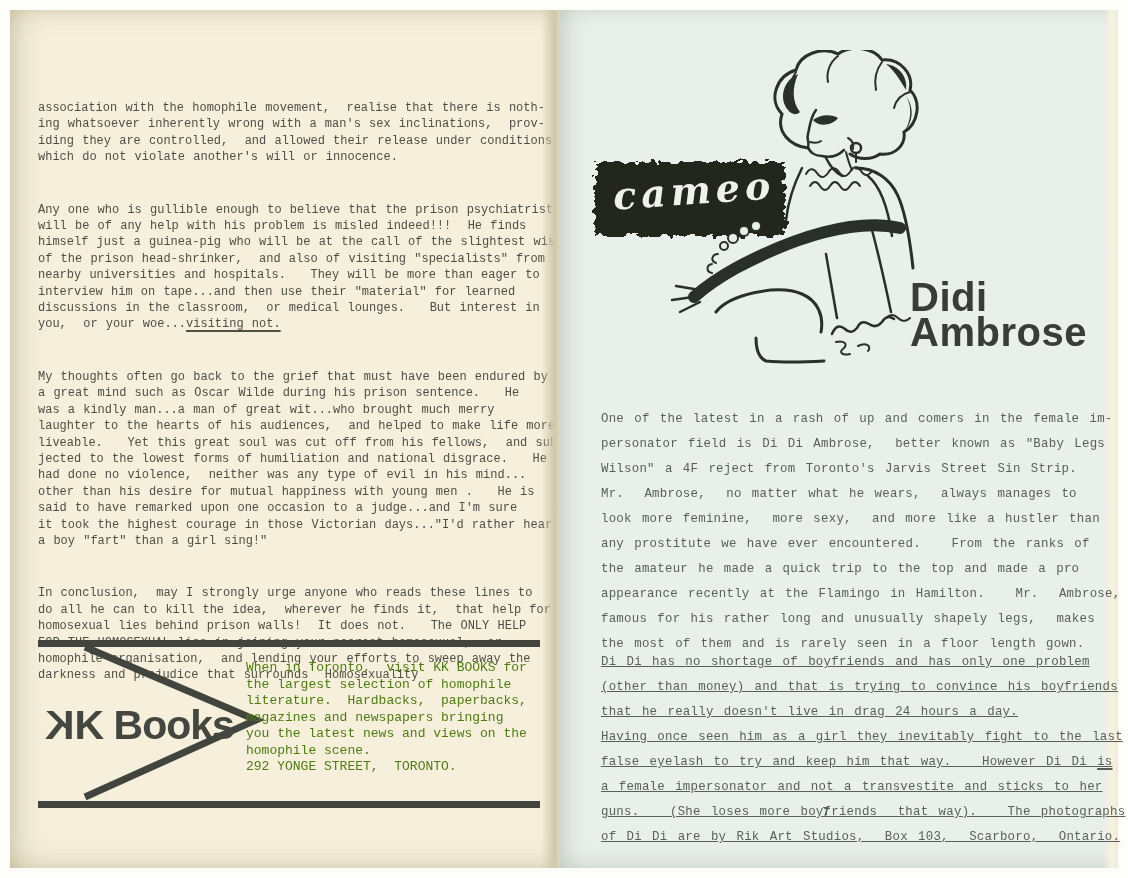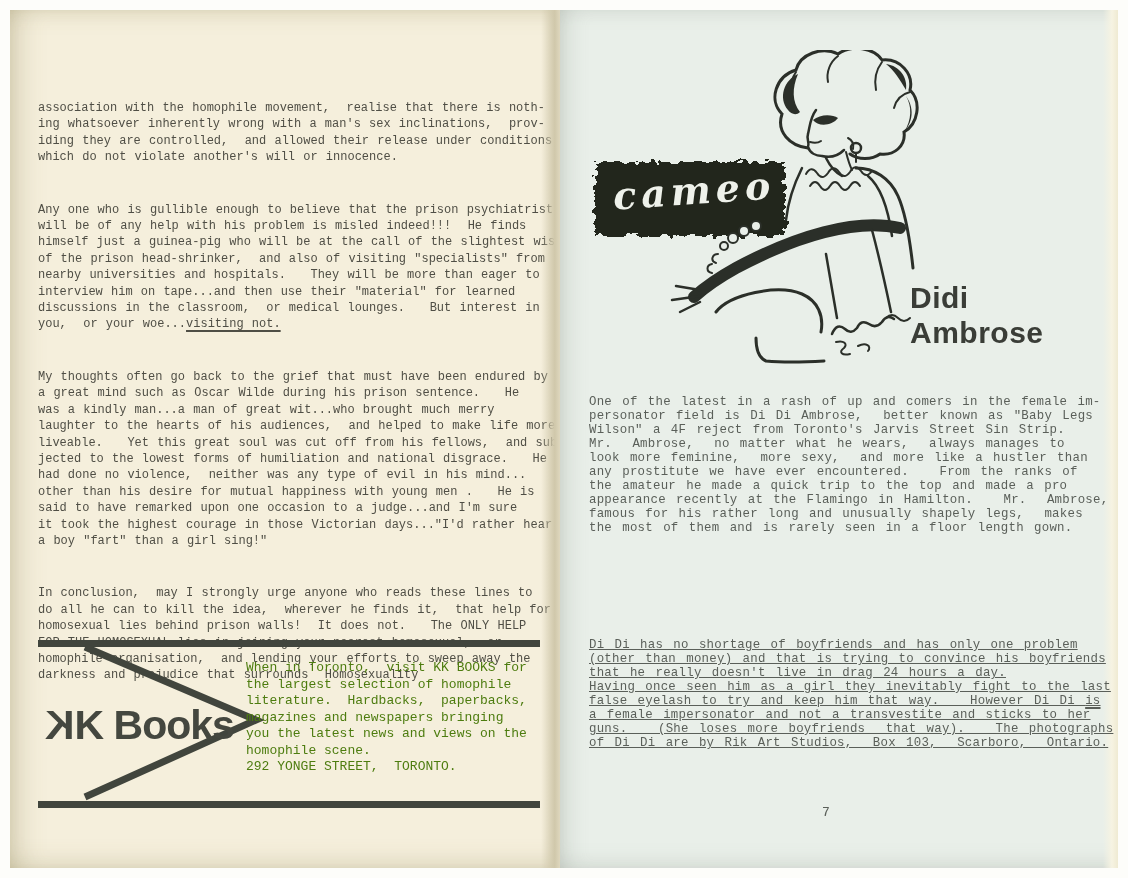--- a/index.html
+++ b/index.html
@@ -50,25 +50,25 @@
   .banner{position:absolute;left:25px;top:140px;width:210px;height:98px;}
   .banner .cameo-word{position:absolute;left:24px;top:18px;width:170px;text-align:center;
     font-family:"DejaVu Serif",serif;font-style:italic;font-weight:700;font-size:38px;
     color:#eef1ea;letter-spacing:5px;transform:rotate(-4deg);}
 
   
   .figure{position:absolute;left:100px;top:40px;}
 
   
   .feature-name{position:absolute;left:350px;top:270px;font-family:"Liberation Sans",sans-serif;
-    font-weight:700;font-size:30px;line-height:35px;color:#3a3d37;letter-spacing:.5px;white-space:pre-line;}
-
-  
-  .rpar{position:absolute;left:25px;margin:4px;font-family:"Liberation Mono",monospace;
-    font-size:12.4px;line-height:14px;color:#5a5f59;letter-spacing:.25px;word-spacing:2.5px;white-space:pre;}
+    font-weight:700;font-size:40px;line-height:35px;color:#3a3d37;letter-spacing:.5px;white-space:pre-line;}
+
+  
+  .rpar{position:absolute;left:25px;margin:16px;font-family:"Liberation Mono",monospace;
+    font-size:12.4px;line-height:25px;color:#5a5f59;letter-spacing:.25px;word-spacing:2.5px;white-space:pre;}
   .rpar.p1{top:381px;}
   .rpar.p2{top:556px;}
   .rpar.p3{top:624px;text-decoration:underline;}
   .page-number{position:absolute;left:262px;top:795px;font-family:"Liberation Mono",monospace;
     font-size:13px;color:#5a5f59;}
 </style>
 </head>
 <body>
 
 <div class="stage">

